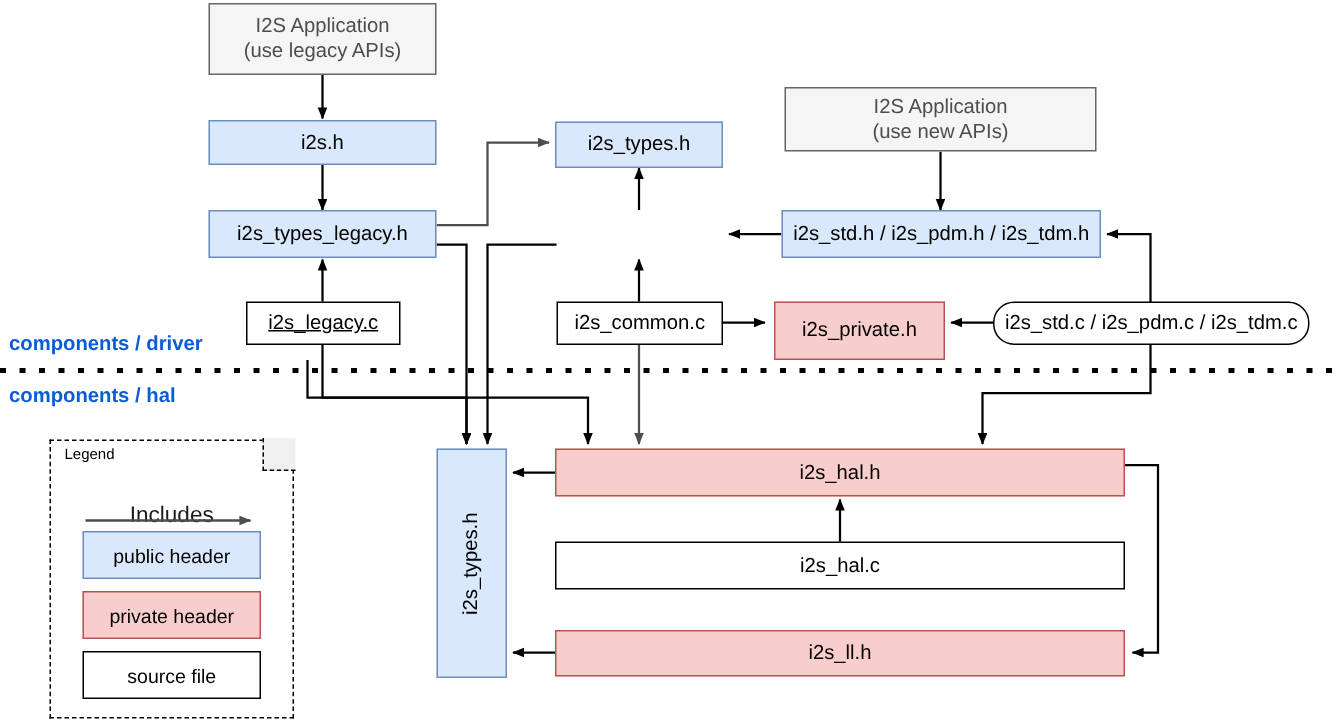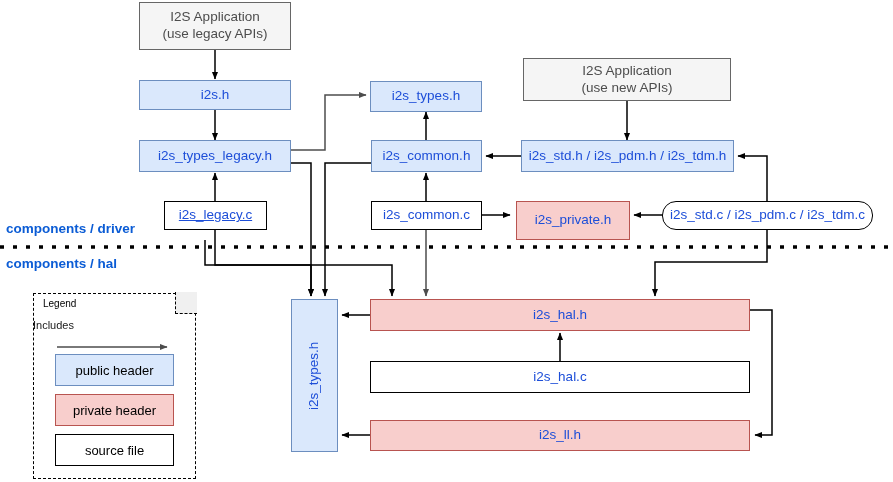--- a/index.html
+++ b/index.html
@@ -1,38 +1,38 @@
 <!DOCTYPE html>
 <html><head>
 <meta charset="utf-8">
 <style>
   html,body{margin:0;padding:0;background:#ffffff;}
   body{width:893px;height:482px;font-family:"Liberation Sans",sans-serif;overflow:hidden;}
   #stage{position:relative;width:893px;height:482px;}
   svg.wires{position:absolute;left:0;top:0;width:893px;height:482px;pointer-events:none;}
 
   .node{position:absolute;box-sizing:border-box;display:flex;align-items:center;
-        justify-content:center;text-align:center;font-size:13.5px;color:#1d4ed8;
+        justify-content:center;text-align:center;font-size:13.5px;color:#000000;
         line-height:1.25;z-index:3;}
   .pub{background:#dae8fc;border:1.4px solid #6c8ebf;}
   .priv{background:#f8cecc;border:1.4px solid #b85450;}
   .src{background:#ffffff;border:1.4px solid #000000;}
   .app{background:#f5f5f5;border:1.4px solid #666666;color:#4d4d4d;}
   .vert{writing-mode:vertical-rl;transform:rotate(180deg);}
 
   .zone-label{position:absolute;font-size:13.5px;font-weight:bold;color:#0b5cd5;z-index:4;text-align:center;}
 
   #legend{position:absolute;left:33px;top:293px;width:163px;height:186px;z-index:5;}
   #legend .frame{position:absolute;inset:0;border:1.6px dashed #000;background:#fff;
       box-sizing:border-box;}
   #legend .fold{position:absolute;right:-1px;top:-1px;width:22px;height:22px;
       background:#f0f0f0;border-left:1.4px dashed #000;border-bottom:1.4px dashed #000;
       box-sizing:border-box;}
   #legend .title{position:absolute;left:10px;top:5px;font-size:10px;font-weight:normal;color:#000;text-align:right;}
-  #legend .inc{position:absolute;left:0;right:0;top:26px;text-align:left;font-size:11px;color:#1a1a1a;}
+  #legend .inc{position:absolute;left:0;right:0;top:42px;text-align:center;font-size:15px;color:#1a1a1a;}
   #legend .arrowrow{position:absolute;left:22px;top:48px;width:120px;height:12px;}
   #legend .chip{position:absolute;left:22px;width:119px;height:32px;display:flex;
       align-items:center;justify-content:center;font-size:13px;box-sizing:border-box;}
   #legend .c1{top:61px;} #legend .c2{top:101px;} #legend .c3{top:141px;}
 </style>
 </head>
 <body>
 
 <div id="stage">
 
@@ -102,21 +102,20 @@
     <span>I2S Application</span>
     <span>(use new APIs)</span>
   </div>
 
   <div class="node pub" style="left:139px;top:80px;width:152px;height:30px;">i2s.h</div>
 
   <div class="node pub" style="left:139px;top:140px;width:152px;height:32px;">i2s_types_legacy.h</div>
 
   <div class="node pub" style="left:370px;top:81px;width:112px;height:31px;">i2s_types.h</div>
 
-  <div class="node pub" style="left:371px;top:140px;width:111px;height:32px;">i2s_common.h</div>
 
   <div class="node pub" style="left:521px;top:140px;width:213px;height:32px;">i2s_std.h / i2s_pdm.h / i2s_tdm.h</div>
 
   <div class="node src" style="left:164px;top:201px;width:103px;height:29px;text-decoration:underline;">i2s_legacy.c</div>
 
   <div class="node src" style="left:371px;top:201px;width:111px;height:29px;">i2s_common.c</div>
 
   <div class="node priv" style="left:516px;top:201px;width:114px;height:39px;">i2s_private.h</div>
 
   <div class="node src" style="left:662px;top:201px;width:211px;height:29px;border-radius:14px;">i2s_std.c / i2s_pdm.c / i2s_tdm.c</div>

